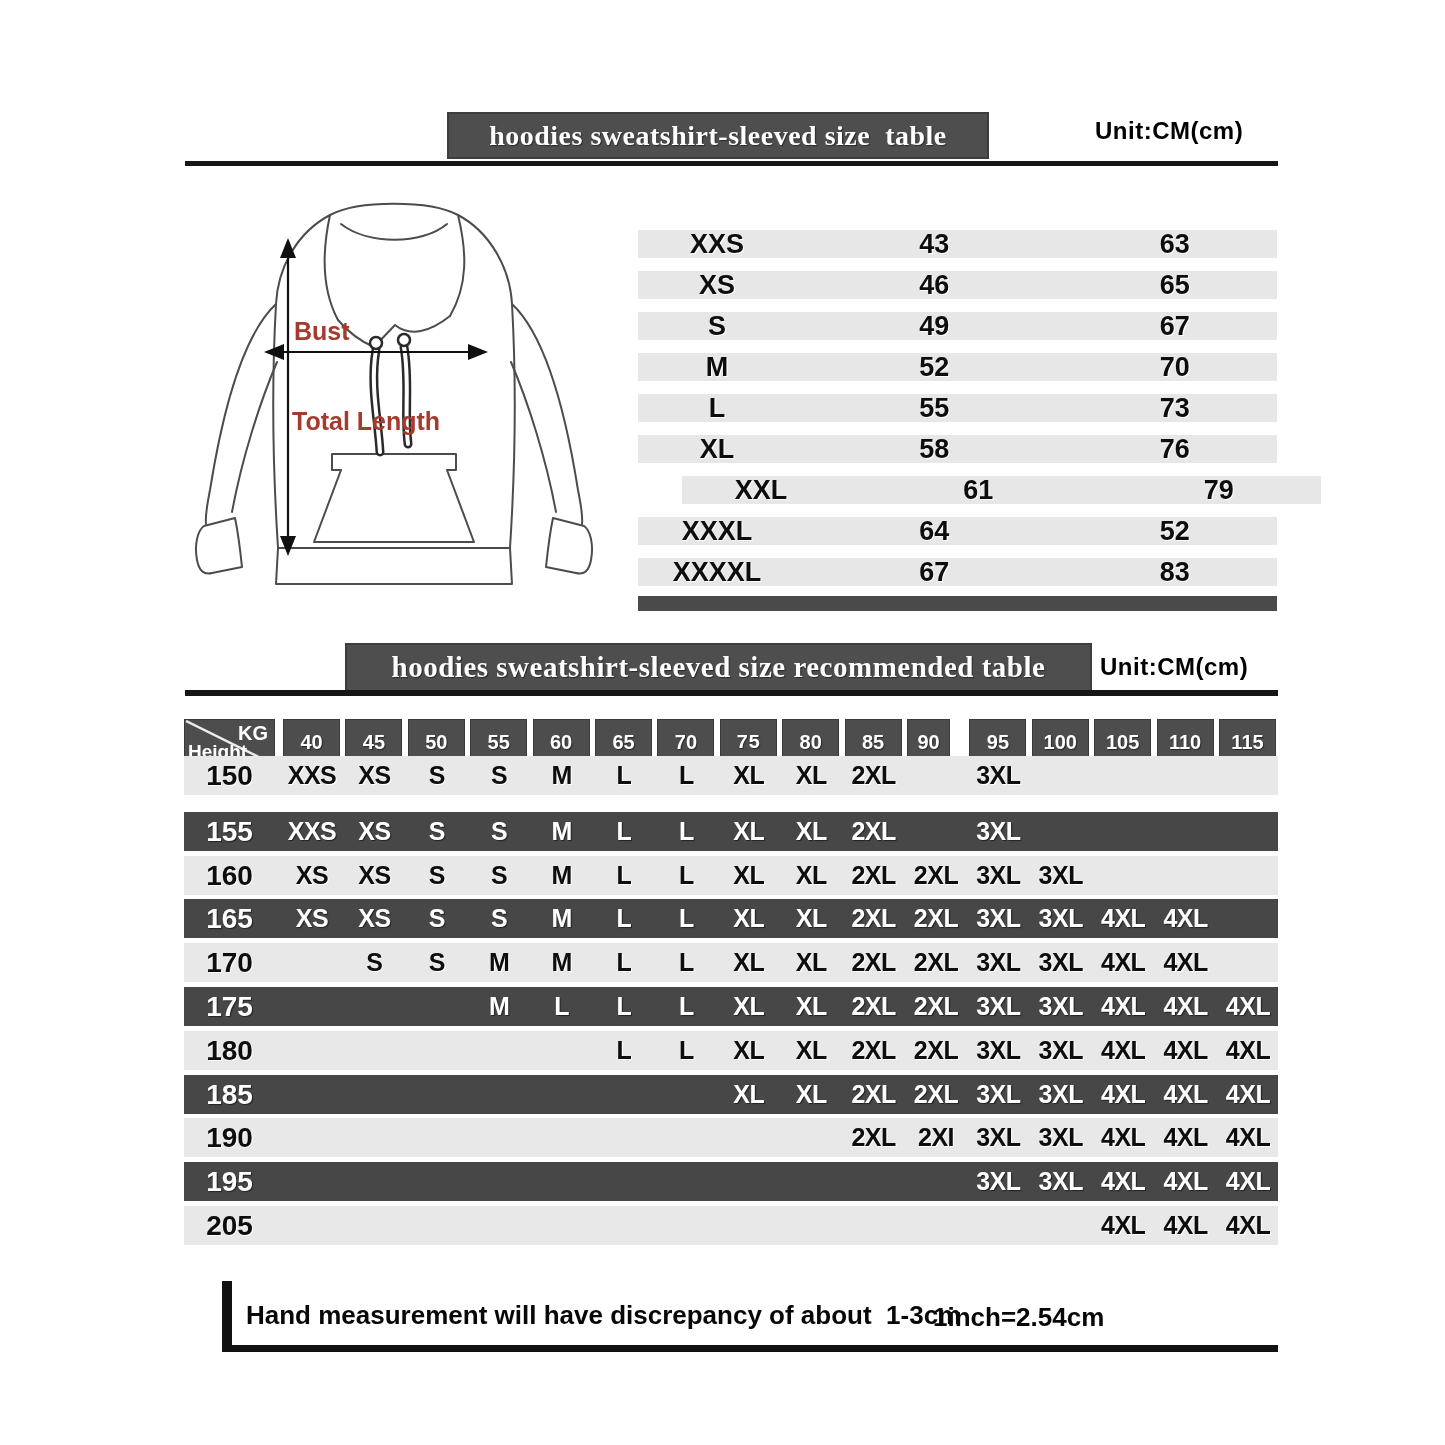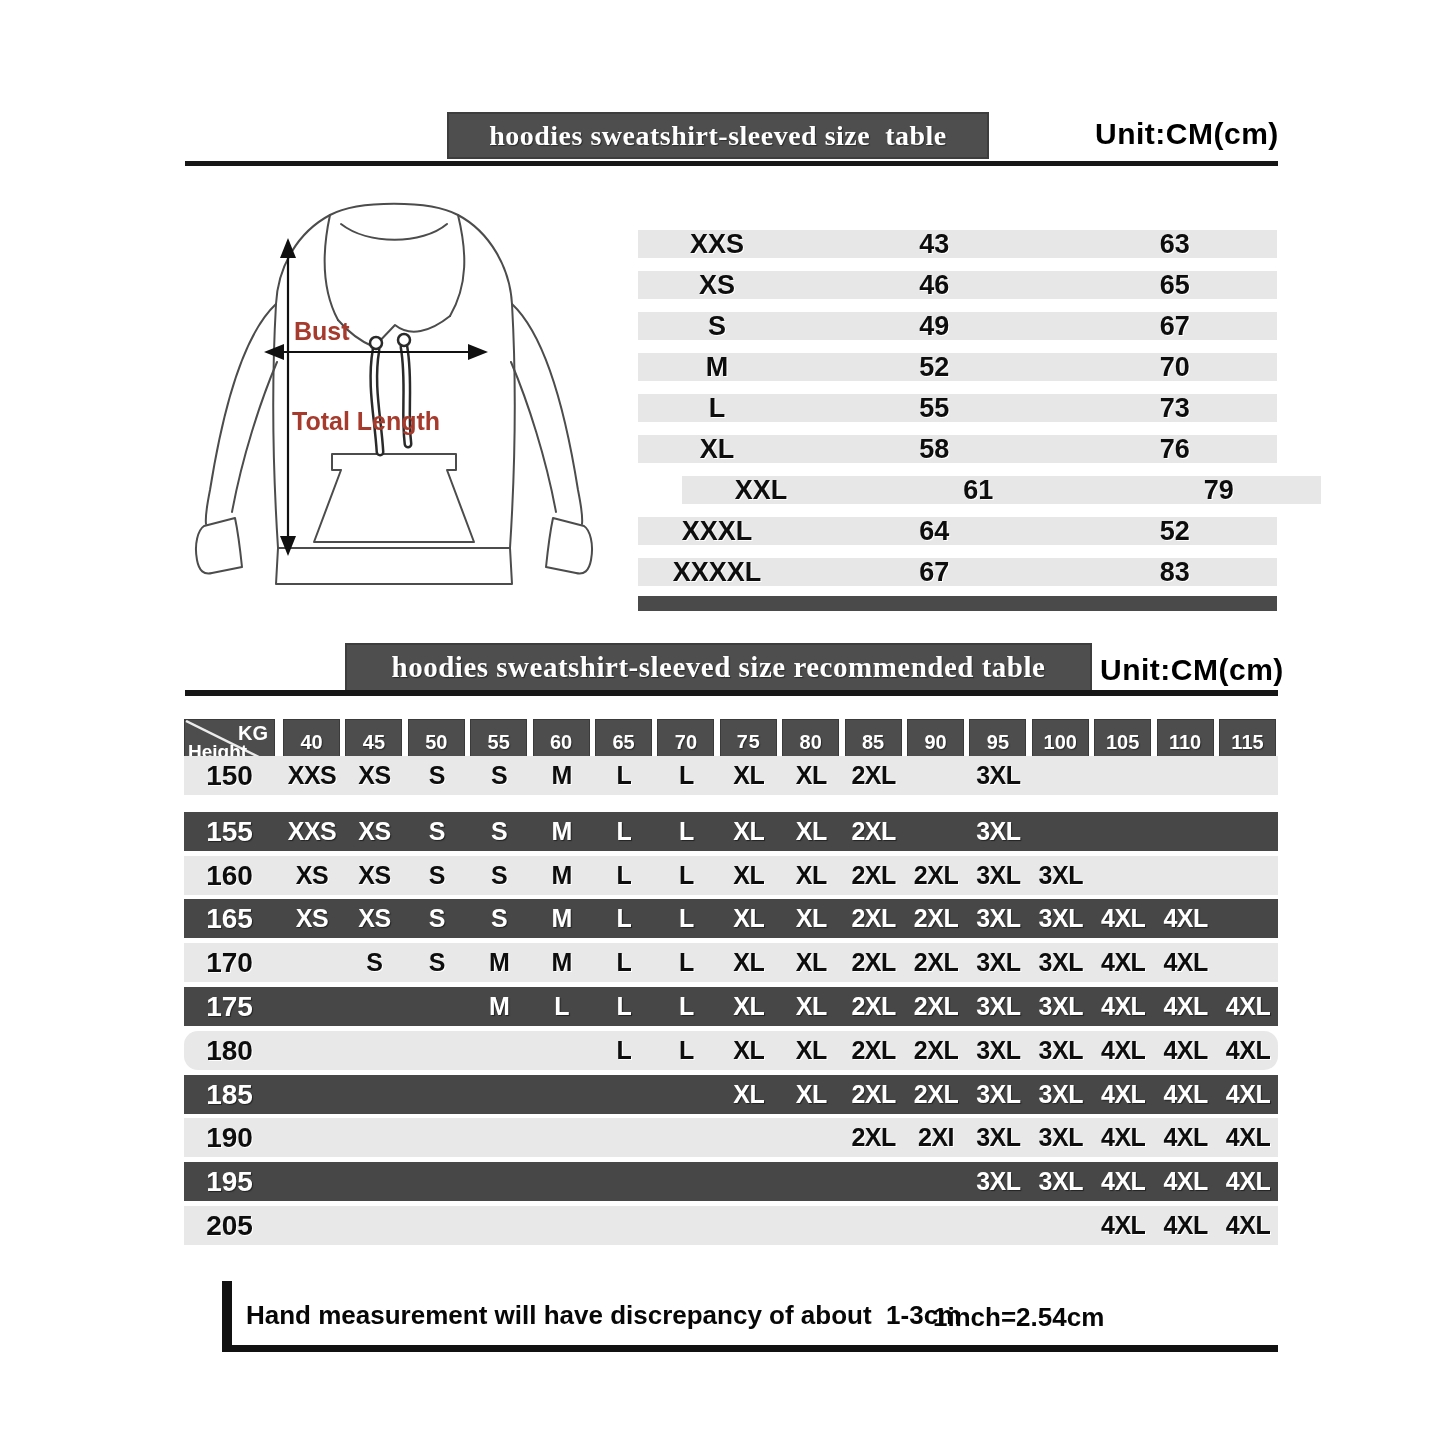--- a/index.html
+++ b/index.html
@@ -3,21 +3,21 @@
 <meta charset="utf-8">
 <style>
   html,body{margin:0;padding:0;background:#fff;}
   .canvas{position:relative;width:1445px;height:1445px;background:#fff;overflow:hidden;
           font-family:"Liberation Sans",sans-serif;font-weight:700;color:#0d0d0d;}
   .abs{position:absolute;}
   .bar{background:#4e4e4e;border:2px solid #3d3d3d;box-sizing:border-box;
        display:flex;align-items:center;justify-content:center;font-family:Liberation Serif, serif;}
   .bar span{color:#fff;font-size:28px;white-space:pre;letter-spacing:.5px;
             text-shadow:1px 1px 1px #2a2a2a;}
-  .unit{font-size:30px;color:#000;letter-spacing:.5px;}
+  .unit{font-size:24px;color:#000;letter-spacing:.5px;}
   .rule{background:#161616;}
   
   .thead{left:638px;top:186px;width:639px;height:32px;background:#4a4a4a;
          border:1px solid #333;box-sizing:border-box;display:flex;}
   .thead div{color:#fff;font-size:27px;line-height:30px;text-align:center;
              text-shadow:1px 1px 1px #2a2a2a;}
   .srow{position:absolute;left:0;width:100%;height:28px;background:#e7e7e7;display:flex;}
   .srow div{font-size:27px;line-height:28px;text-align:center;
             text-shadow:1px 1px 0 #fff;}
   .c0{width:24.7%;} .c1{width:43.3%;} .c2{width:32%;}
@@ -165,21 +165,21 @@
         <div class="gcell" style="left: 99px; width: 57px;">40</div>
         <div class="gcell" style="left: 161.4px; width: 57px;">45</div>
         <div class="gcell" style="left: 223.8px; width: 57px;">50</div>
         <div class="gcell" style="left: 286.2px; width: 57px;">55</div>
         <div class="gcell" style="left: 348.6px; width: 57px;">60</div>
         <div class="gcell" style="left: 411px; width: 57px;">65</div>
         <div class="gcell" style="left: 473.4px; width: 57px;">70</div>
         <div class="gcell" style="left: 535.8px; width: 57px; font-family: Liberation Mono, monospace;">75</div>
         <div class="gcell" style="left: 598.2px; width: 57px;">80</div>
         <div class="gcell" style="left: 660.6px; width: 57px;">85</div>
-        <div class="gcell" style="left: 723px; width: 57px;">90</div>
+        <div class="gcell" style="left: 723px; width: 43px;">90</div>
         <div class="gcell" style="left: 785.4px; width: 57px;">95</div>
         <div class="gcell" style="left: 847.8px; width: 57px;">100</div>
         <div class="gcell" style="left: 910.2px; width: 57px;">105</div>
         <div class="gcell" style="left: 972.6px; width: 57px;">110</div>
         <div class="gcell" style="left: 1035px; width: 57px;">115</div>
       </div>
     <div id="grid-rows">
         <div class="grow light" style="top: 37px;">
           <div class="hl">150</div>
           <div class="vc" style="left: 97px;">XXS</div>
@@ -268,21 +268,21 @@
           <div class="vc" style="left: 533.8px;">XL</div>
           <div class="vc" style="left: 596.2px;">XL</div>
           <div class="vc" style="left: 658.6px;">2XL</div>
           <div class="vc" style="left: 721px;">2XL</div>
           <div class="vc" style="left: 783.4px;">3XL</div>
           <div class="vc" style="left: 845.8px;">3XL</div>
           <div class="vc" style="left: 908.2px;">4XL</div>
           <div class="vc" style="left: 970.6px;">4XL</div>
           <div class="vc" style="left: 1033px;">4XL</div>
         </div>
-        <div class="grow light" style="top: 311.8px; border-radius: 14px;">
+        <div class="grow light" style="top: 311.8px;">
           <div class="hl">180</div>
           <div class="vc" style="left: 409px;">L</div>
           <div class="vc" style="left: 471.4px;">L</div>
           <div class="vc" style="left: 533.8px;">XL</div>
           <div class="vc" style="left: 596.2px;">XL</div>
           <div class="vc" style="left: 658.6px;">2XL</div>
           <div class="vc" style="left: 721px;">2XL</div>
           <div class="vc" style="left: 783.4px;">3XL</div>
           <div class="vc" style="left: 845.8px;">3XL</div>
           <div class="vc" style="left: 908.2px;">4XL</div>

